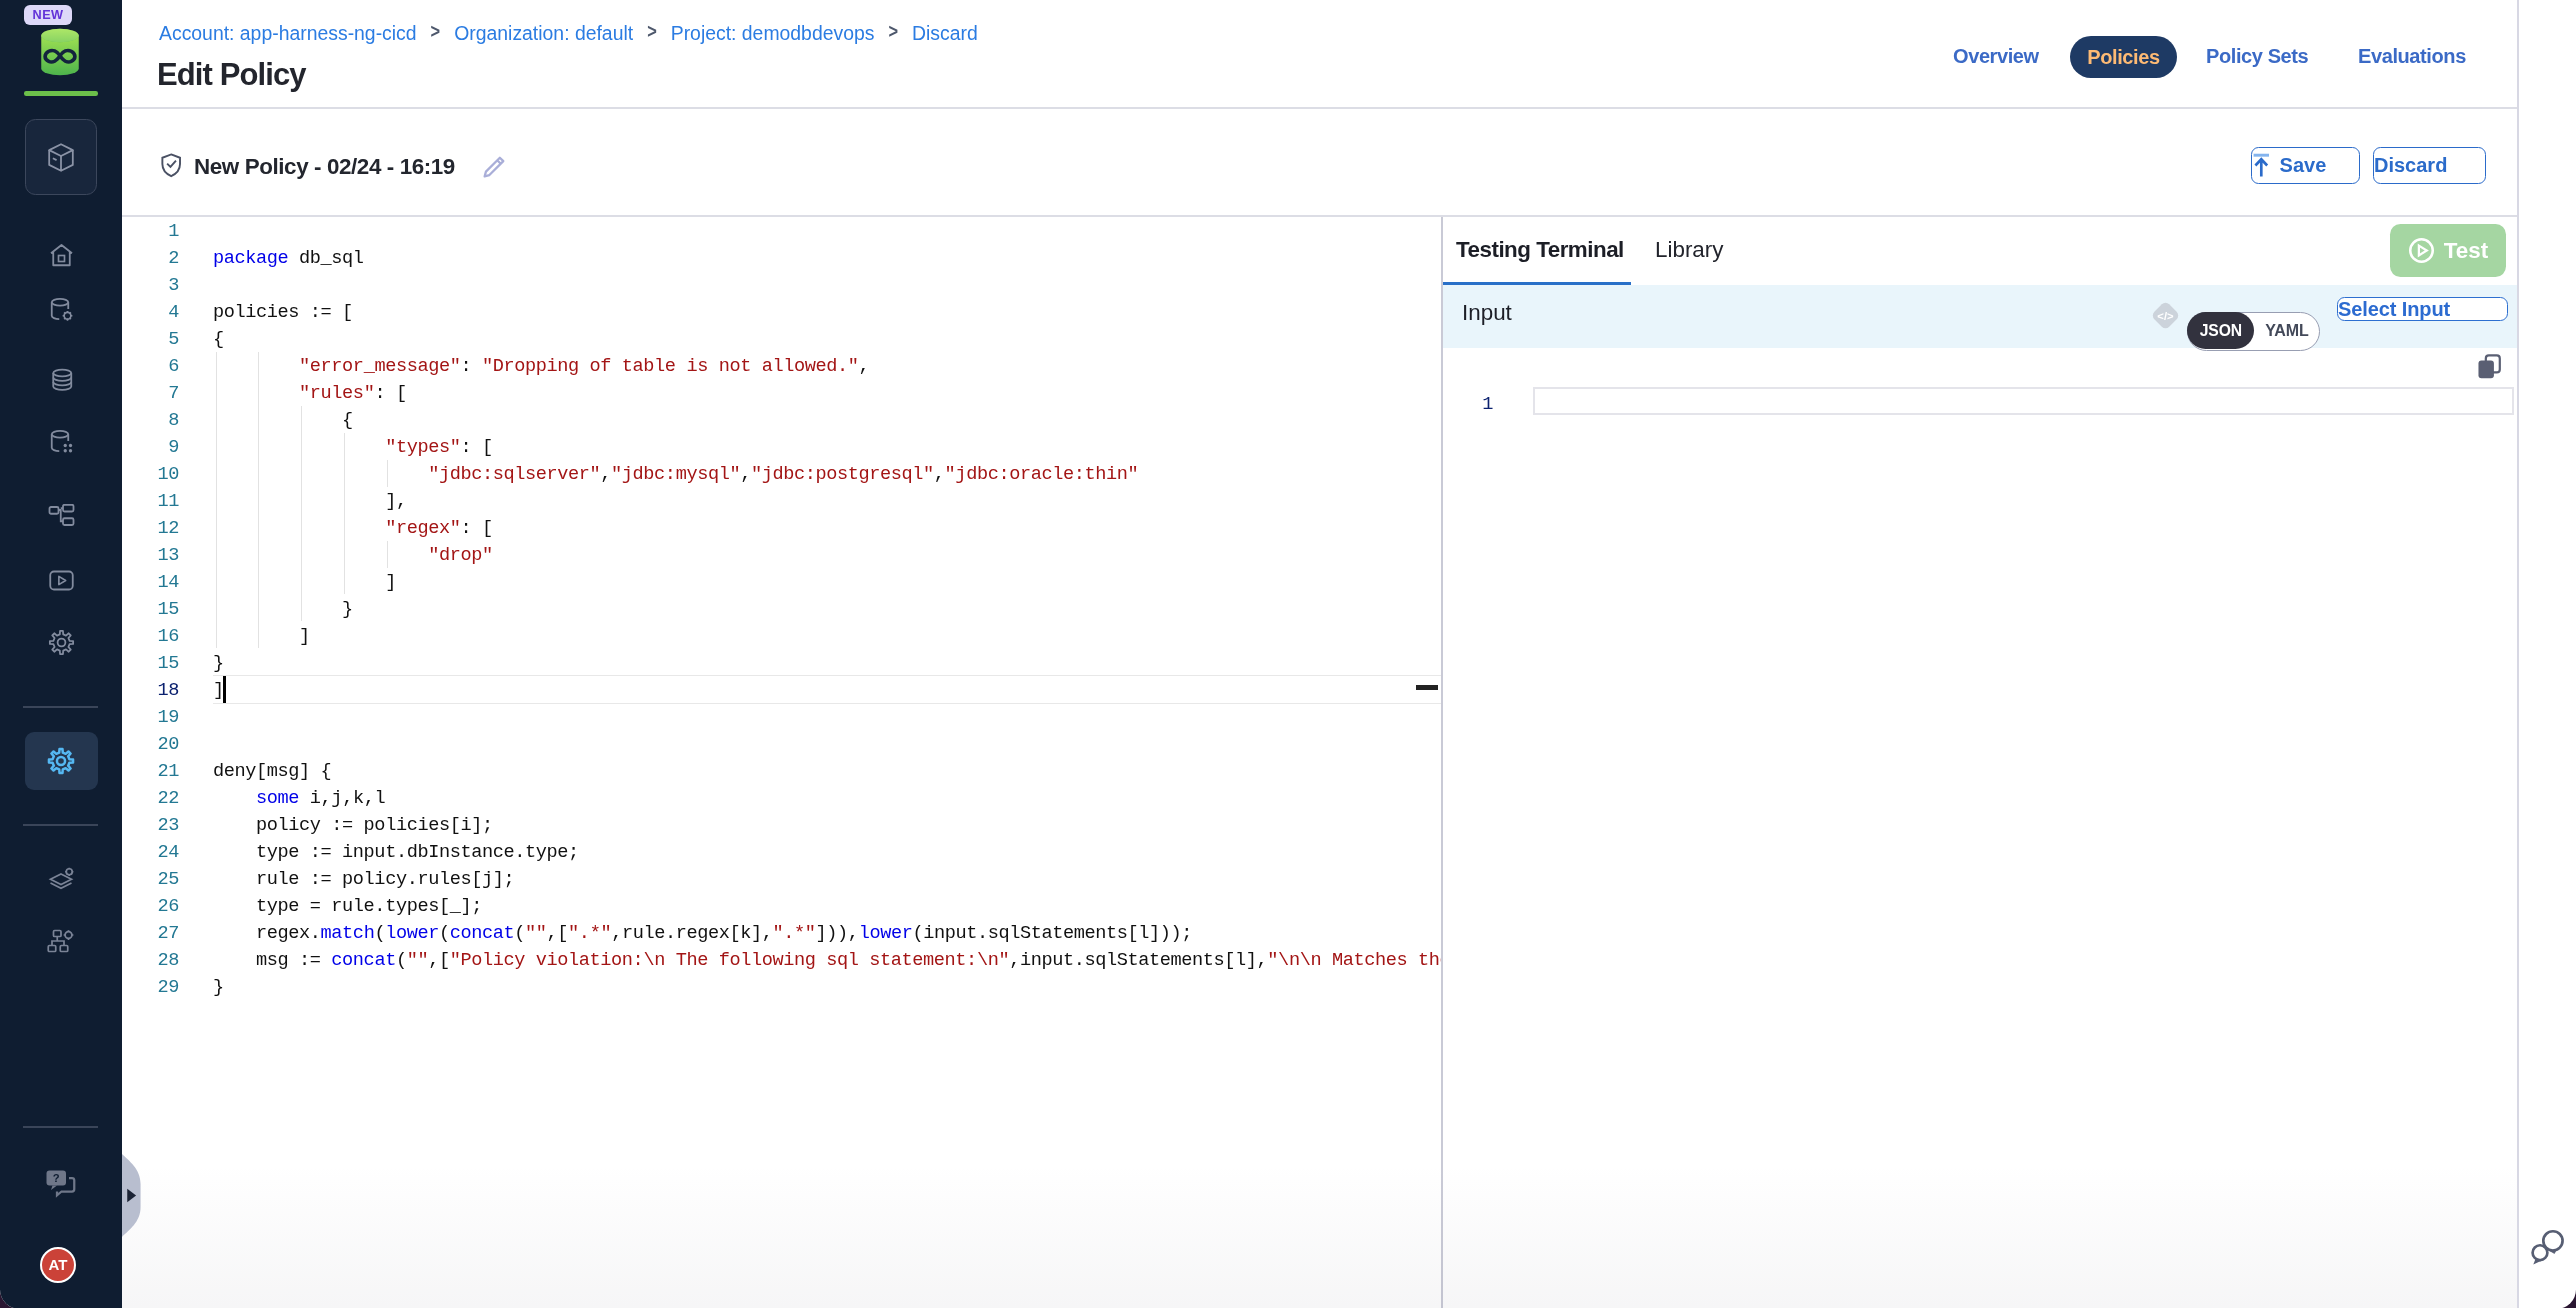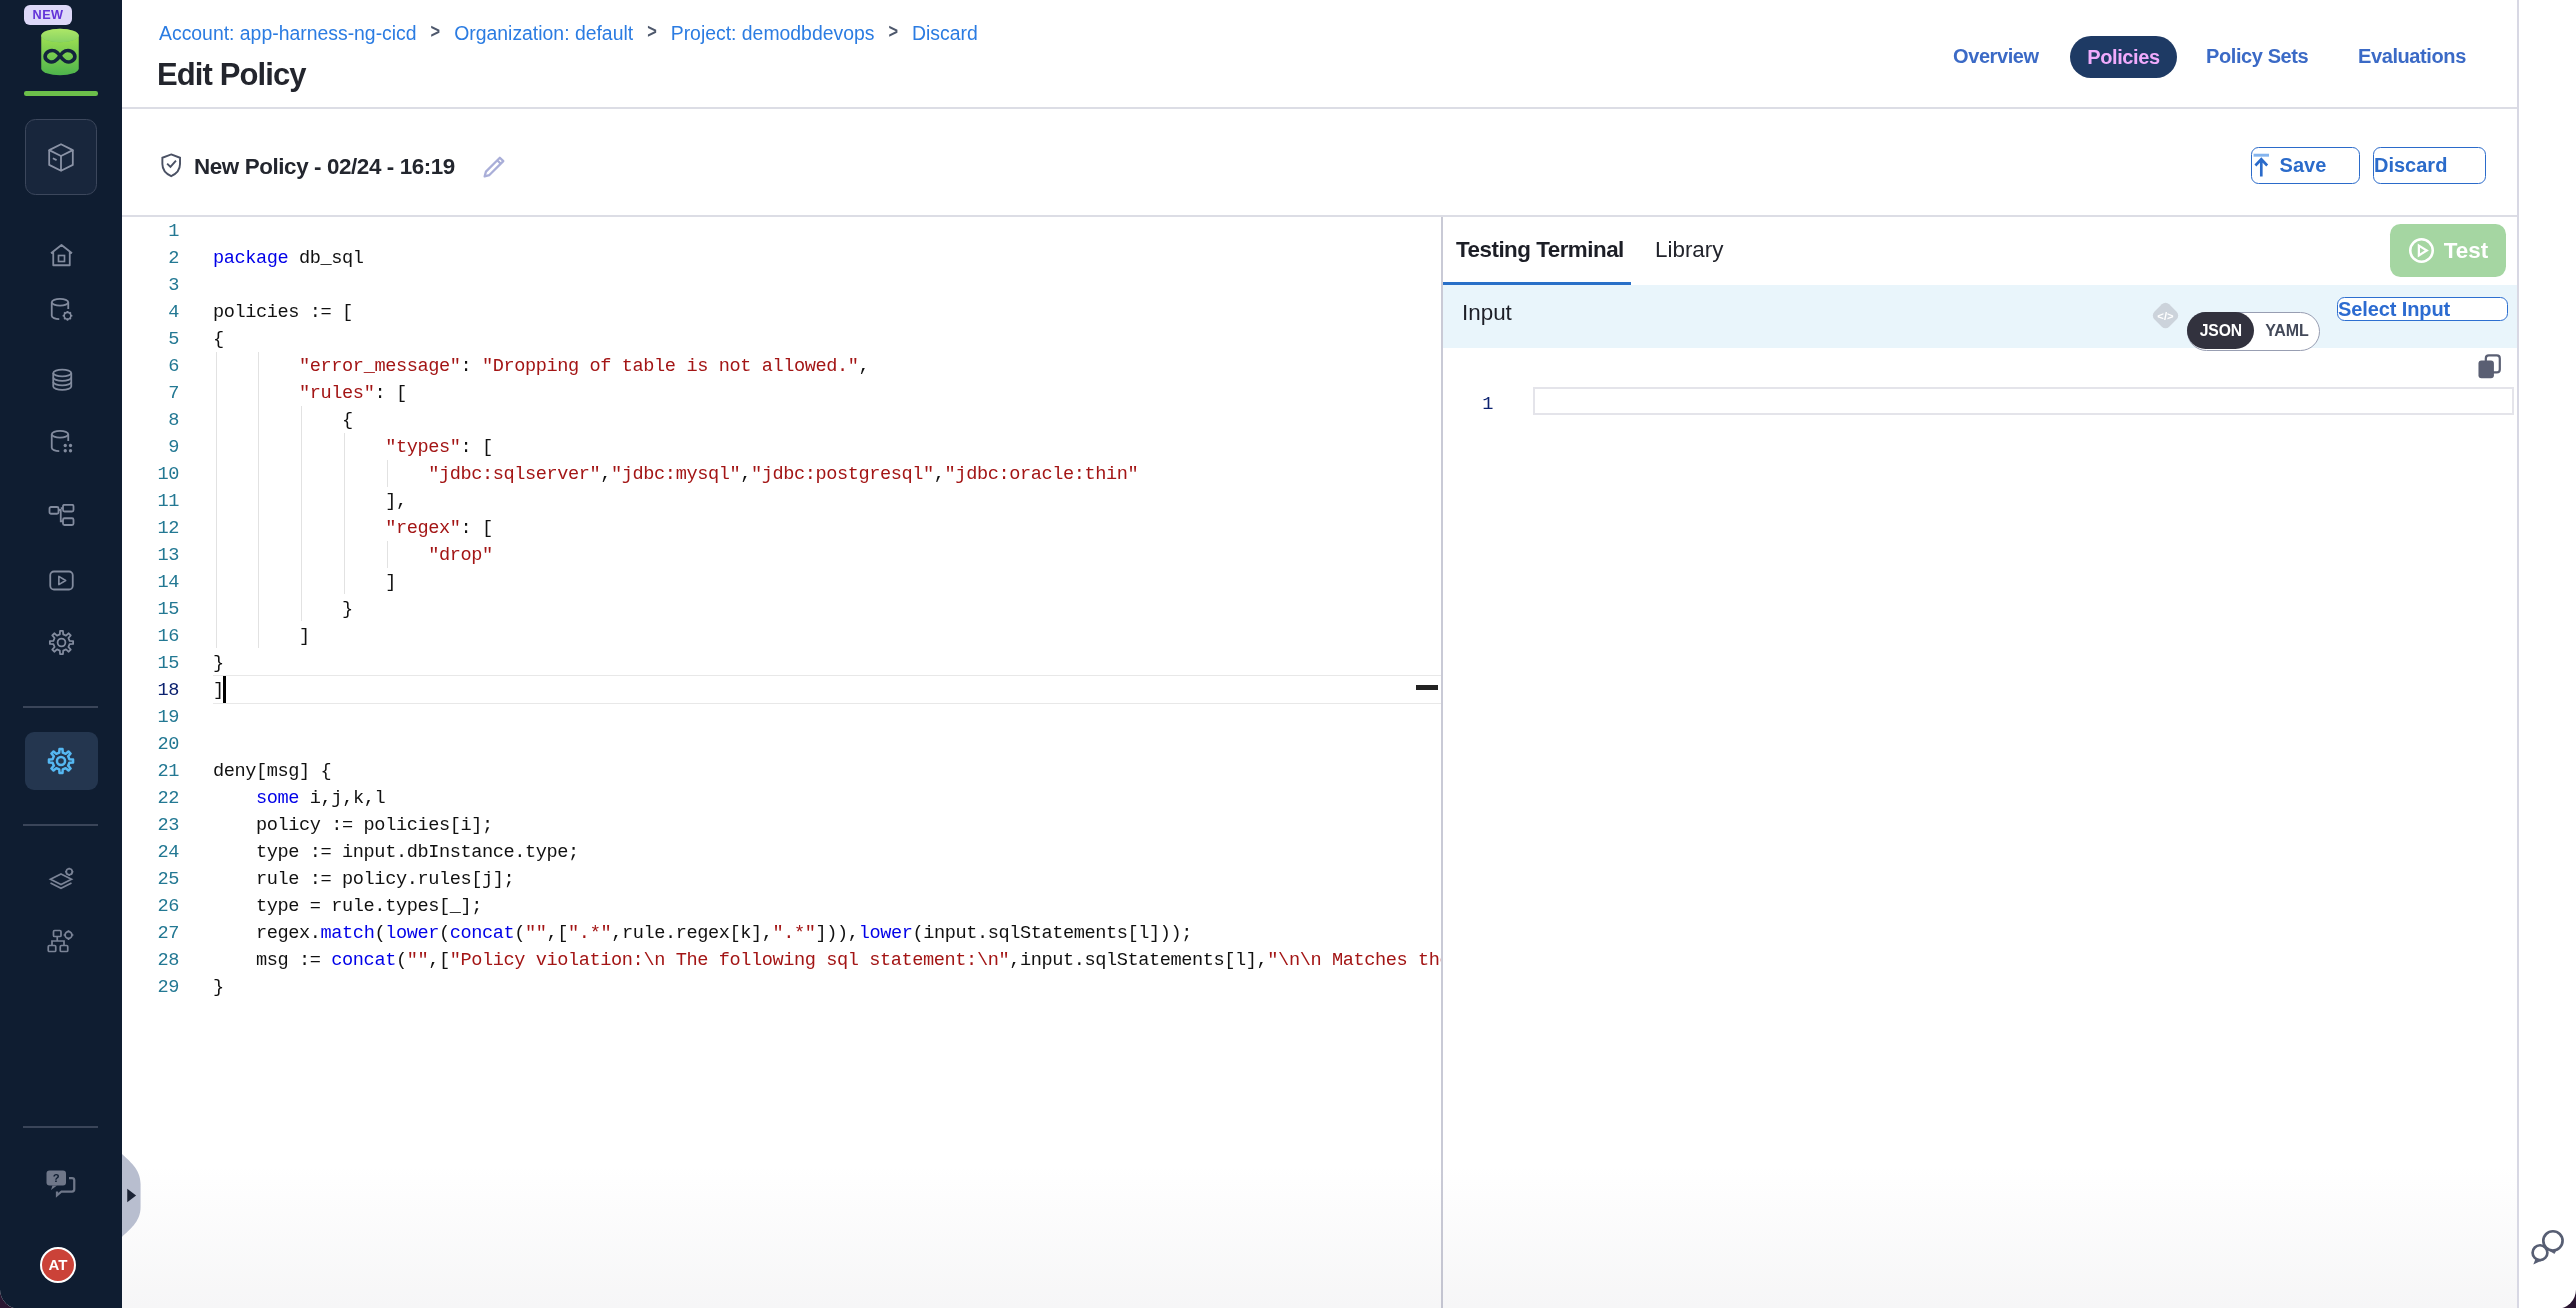--- a/index.html
+++ b/index.html
@@ -14,21 +14,21 @@
   .sdiv{position:absolute;left:23px;width:75px;height:1.5px;background:#3a4559;}
     .avatar{position:absolute;left:40px;top:1247px;width:36px;height:36px;border-radius:50%;background:#cb4238;border:2.2px solid #fff;box-sizing:border-box;color:#fff;font-weight:bold;font-size:15px;text-align:center;line-height:31px;}
   
   .hdr-border1{position:absolute;left:122px;top:107px;width:2395px;height:1.5px;background:#dcdde5;}
   .hdr-border2{position:absolute;left:122px;top:215px;width:2395px;height:1.5px;background:#dcdde5;}
   .rightline{position:absolute;left:2517px;top:0;width:1.5px;height:1309px;background:#d8d8e4;}
   .crumbs{position:absolute;left:159px;top:21.6px;font-size:19.4px;color:#2b7ce2;display:flex;gap:14px;align-items:flex-start;height:22.4px;}
   .crumbs .sep{color:#4e586c;font-size:16.4px;font-weight:bold;transform:scaleY(1.25);}
   .title{position:absolute;left:157px;top:57px;font-size:31px;letter-spacing:-0.9px;font-weight:bold;color:#23252d;}
   .tabitem{position:absolute;top:45px;font-size:20px;font-weight:bold;color:#3b6ac6;letter-spacing:-0.4px;}
-  .tabpill{position:absolute;left:2070px;top:36px;width:107px;height:42px;background:#1e3a64;color:#f0abfc;border-radius:21px;font-size:20px;font-weight:bold;letter-spacing:-0.4px;text-align:center;line-height:42px;}
+  .tabpill{position:absolute;left:2070px;top:36px;width:107px;height:42px;background:#1e3a64;color:#fdba74;border-radius:21px;font-size:20px;font-weight:bold;letter-spacing:-0.4px;text-align:center;line-height:42px;}
   
   .tb-title{position:absolute;left:194px;top:154px;font-size:22.4px;font-weight:bold;color:#23262e;letter-spacing:-0.4px;}
   .btn{position:absolute;box-sizing:border-box;border:1.9px solid #2b6bca;border-radius:7.5px;color:#2b6bca;font-weight:bold;background:#fff;display:flex;align-items:center;justify-content:flex-start;}
   .save{left:2251px;top:147px;width:109px;height:37px;font-size:20px;gap:9px;}
   .discard{left:2373px;top:147px;width:113px;height:37px;font-size:20px;}
   
   .edwrap{position:absolute;left:122px;top:217px;width:1319px;height:1092px;overflow:hidden;background:#fff;}
   .divider{position:absolute;left:1441px;top:217px;width:1.9px;height:1092px;background:#c9cad6;}
   .gutter{position:absolute;left:0px;top:0.7px;width:57px;font-family:"Liberation Mono",monospace;font-size:18.6px;letter-spacing:-0.4px;color:#237893;text-align:right;}
   .gutter div{height:27px;line-height:27px;}

